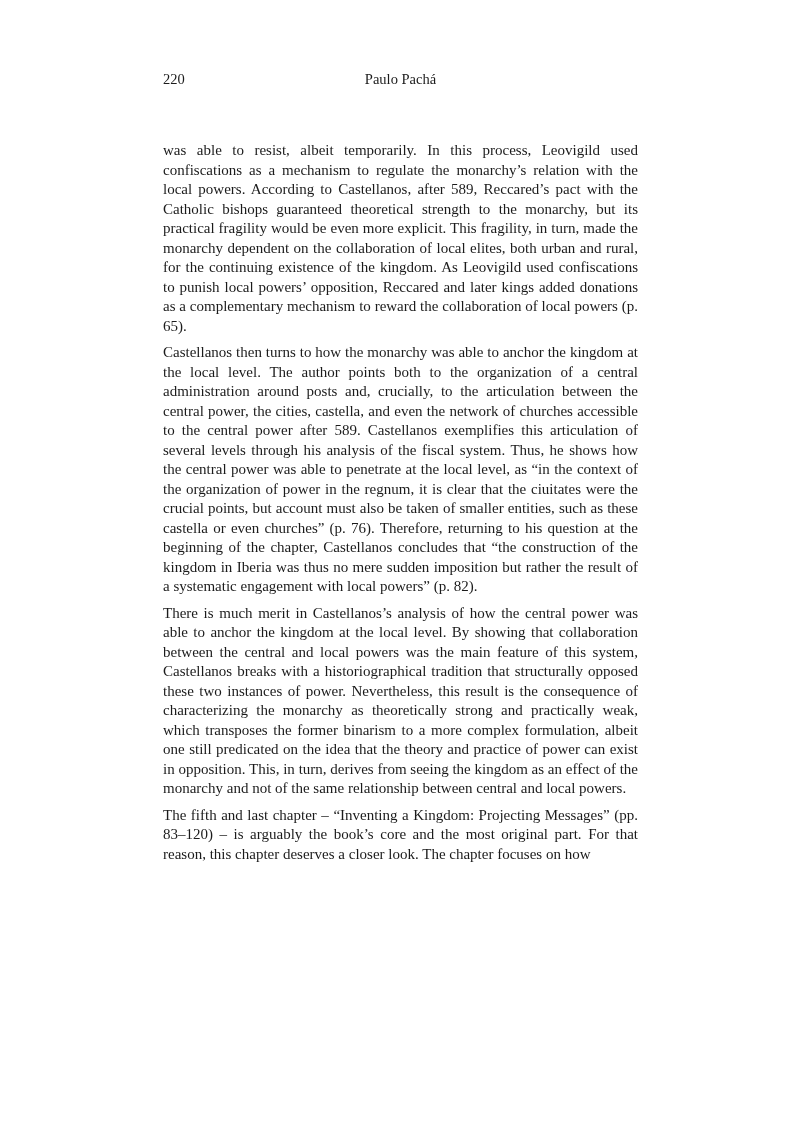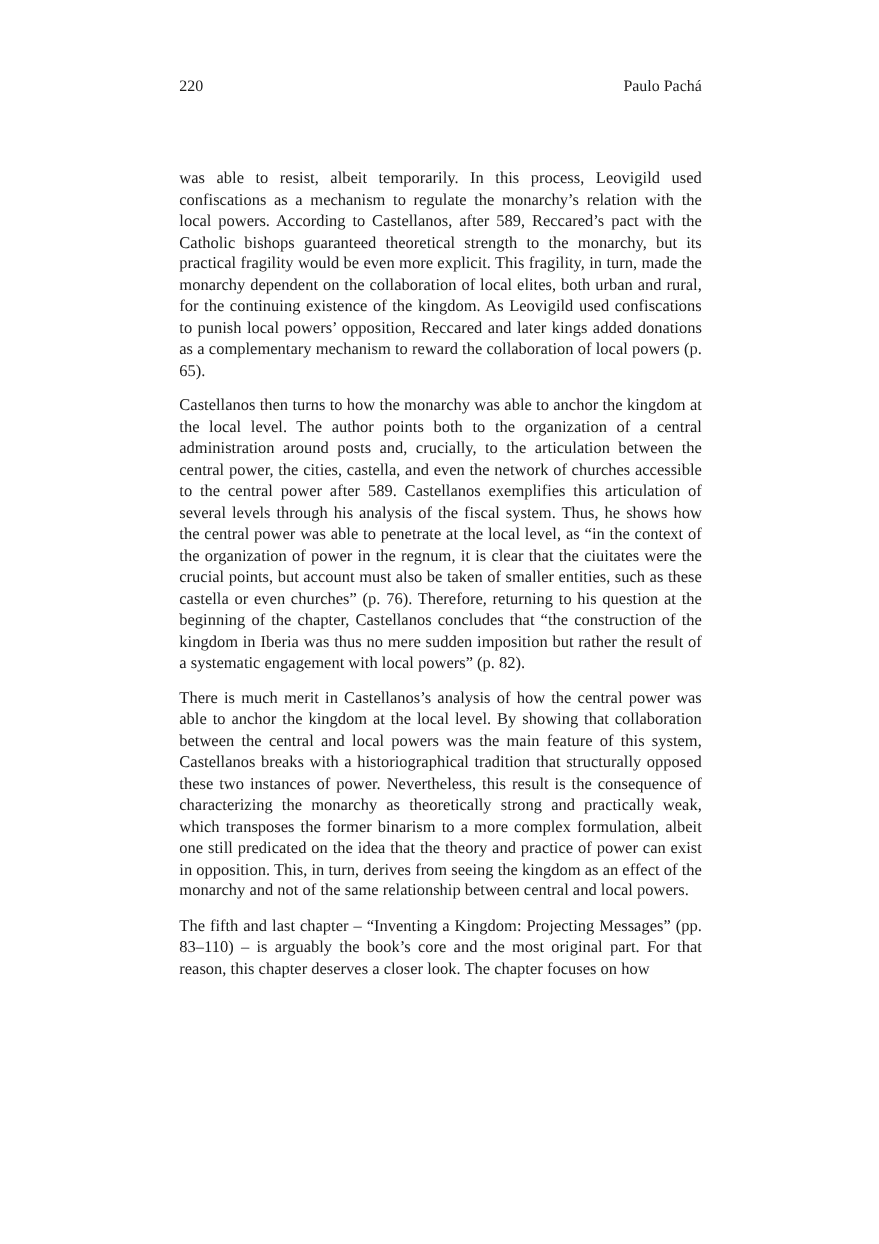--- a/index.html
+++ b/index.html
@@ -25,33 +25,33 @@
     font-size: 14.5px;
     line-height: 20px;
   }
   .page-number {
     position: absolute;
     left: 0;
     top: 0;
   }
   .running-head {
     display: block;
-    text-align: right;
+    text-align: center;
   }
   .content {
     position: absolute;
     top: 141px;
     left: 163px;
     width: 475px;
     font-size: 15px;
     line-height: 19.5px;
     text-align: justify;
   }
   .content p {
-    margin: 12px 0 7px 0;
+    margin: 0 0 7px 0;
   }
   .content p:last-child {
     margin-bottom: 0;
   }
   .content .it {
   }
 </style>
 </head>
 <body>
 
@@ -59,16 +59,16 @@
 
   <div class="running-header">
     <span class="page-number">220</span>
     <span class="running-head">Paulo Pachá</span>
   </div>
 
   <div class="content">
       <p><span>was able to resist, albeit temporarily. In this process, Leovigild used confiscations as a mechanism to regulate the monarchy’s relation with the local powers. According to Castellanos, after 589, Reccared’s pact with the Catholic bishops guaranteed theoretical strength to the monarchy, but its practical fragility would be even more explicit. This fragility, in turn, made the monarchy dependent on the collaboration of local elites, both urban and rural, for the continuing existence of the kingdom. As Leovigild used confiscations to punish local powers’ opposition, Reccared and later kings added donations as a complementary mechanism to reward the collaboration of local powers (p. 65).</span></p>
       <p><span>Castellanos then turns to how the monarchy was able to anchor the kingdom at the local level. The author points both to the organization of a central administration around posts and, crucially, to the articulation between the central power, the cities, </span><span class="it">castella</span><span>, and even the network of churches accessible to the central power after 589. Castellanos exemplifies this articulation of several levels through his analysis of the fiscal system. Thus, he shows how the central power was able to penetrate at the local level, as “in the context of the organization of power in the </span><span class="it">regnum</span><span>, it is clear that the </span><span class="it">ciuitates</span><span> were the crucial points, but account must also be taken of smaller entities, such as these </span><span class="it">castella</span><span> or even churches” (p. 76). Therefore, returning to his question at the beginning of the chapter, Castellanos concludes that “the construction of the kingdom in Iberia was thus no mere sudden imposition but rather the result of a systematic engagement with local powers” (p. 82).</span></p>
       <p><span>There is much merit in Castellanos’s analysis of how the central power was able to anchor the kingdom at the local level. By showing that collaboration between the central and local powers was the main feature of this system, Castellanos breaks with a historiographical tradition that structurally opposed these two instances of power. Nevertheless, this result is the consequence of characterizing the monarchy as theoretically strong and practically weak, which transposes the former binarism to a more complex formulation, albeit one still predicated on the idea that the theory and practice of power can exist in opposition. This, in turn, derives from seeing the kingdom as an effect of the monarchy and not of the same relationship between central and local powers.</span></p>
-      <p><span>The fifth and last chapter – “Inventing a Kingdom: Projecting Messages” (pp. 83–110) – is arguably the book’s core and the most original part. For that reason, this chapter deserves a closer look. The chapter focuses on how</span></p>
+      <p><span>The fifth and last chapter – “Inventing a Kingdom: Projecting Messages” (pp. 83–120) – is arguably the book’s core and the most original part. For that reason, this chapter deserves a closer look. The chapter focuses on how</span></p>
     </div>
 
 </div>
 
 </body></html>

